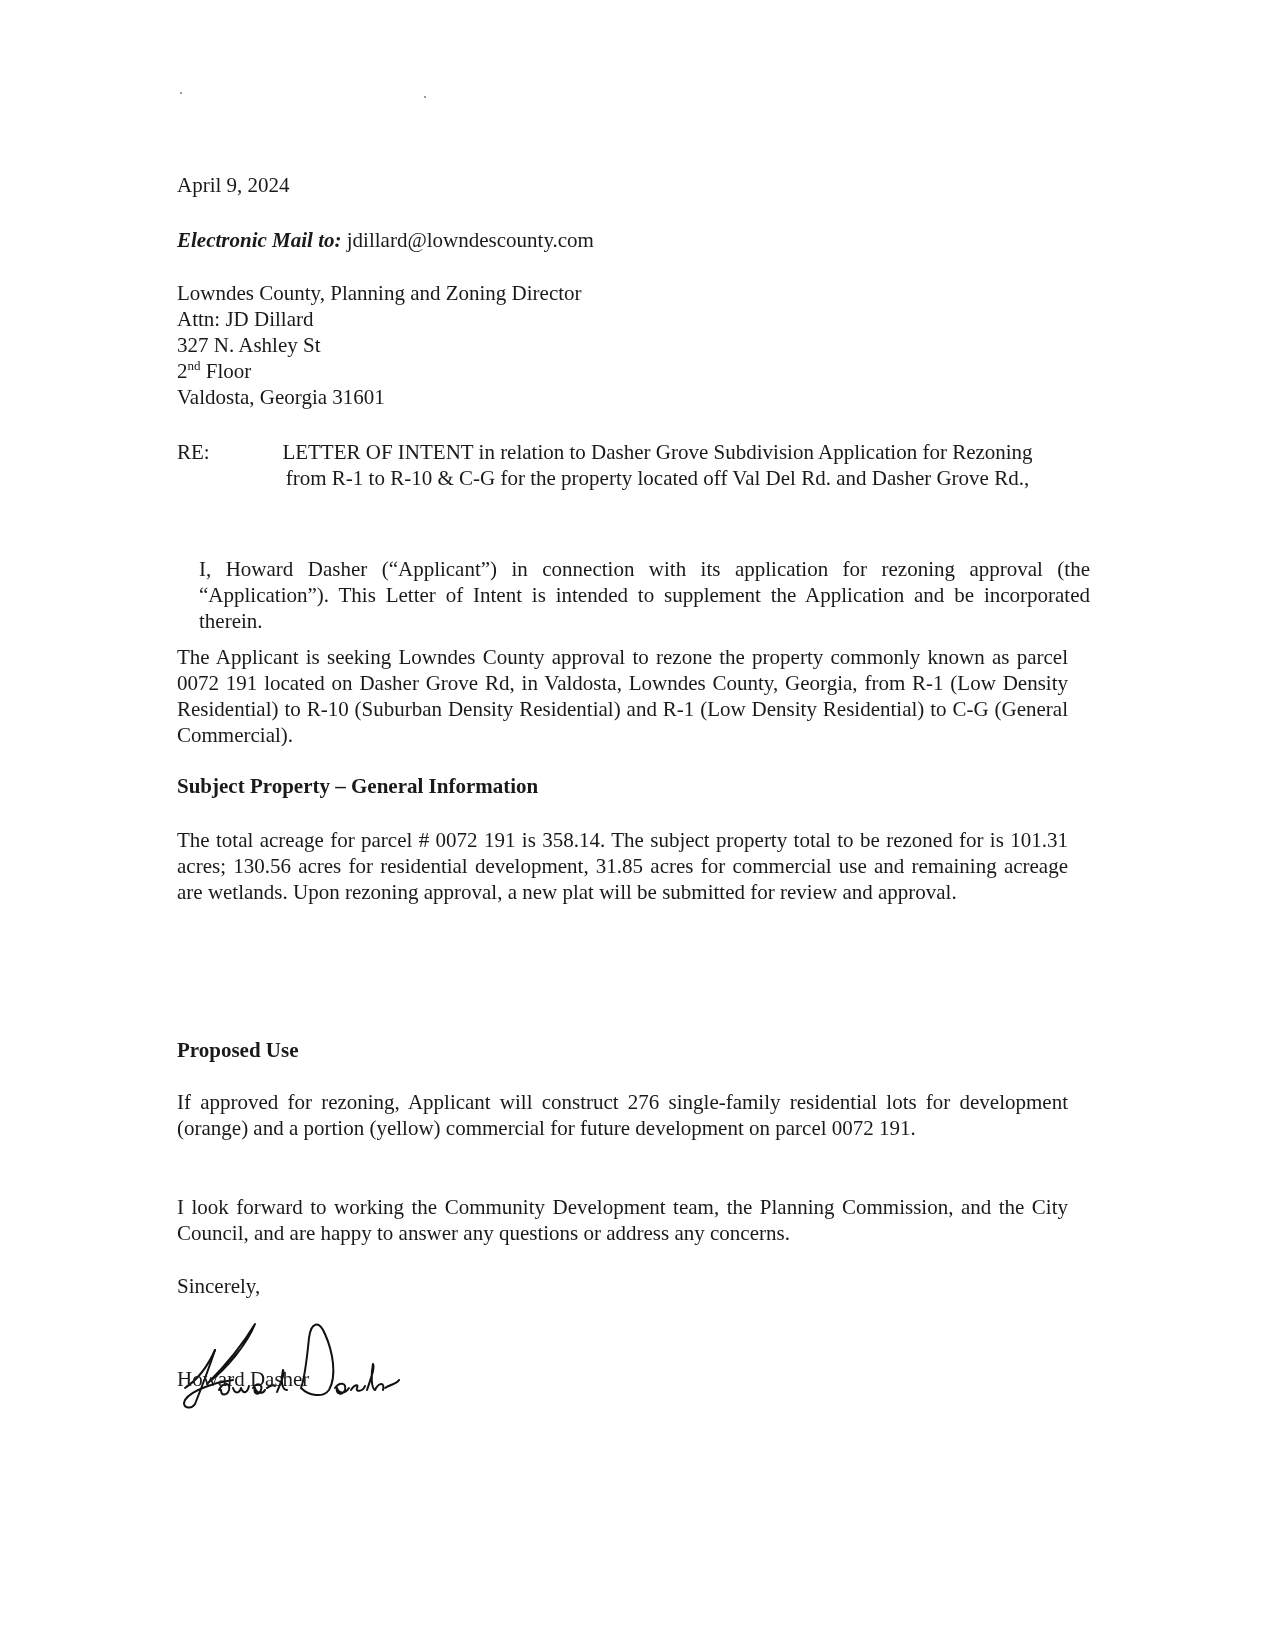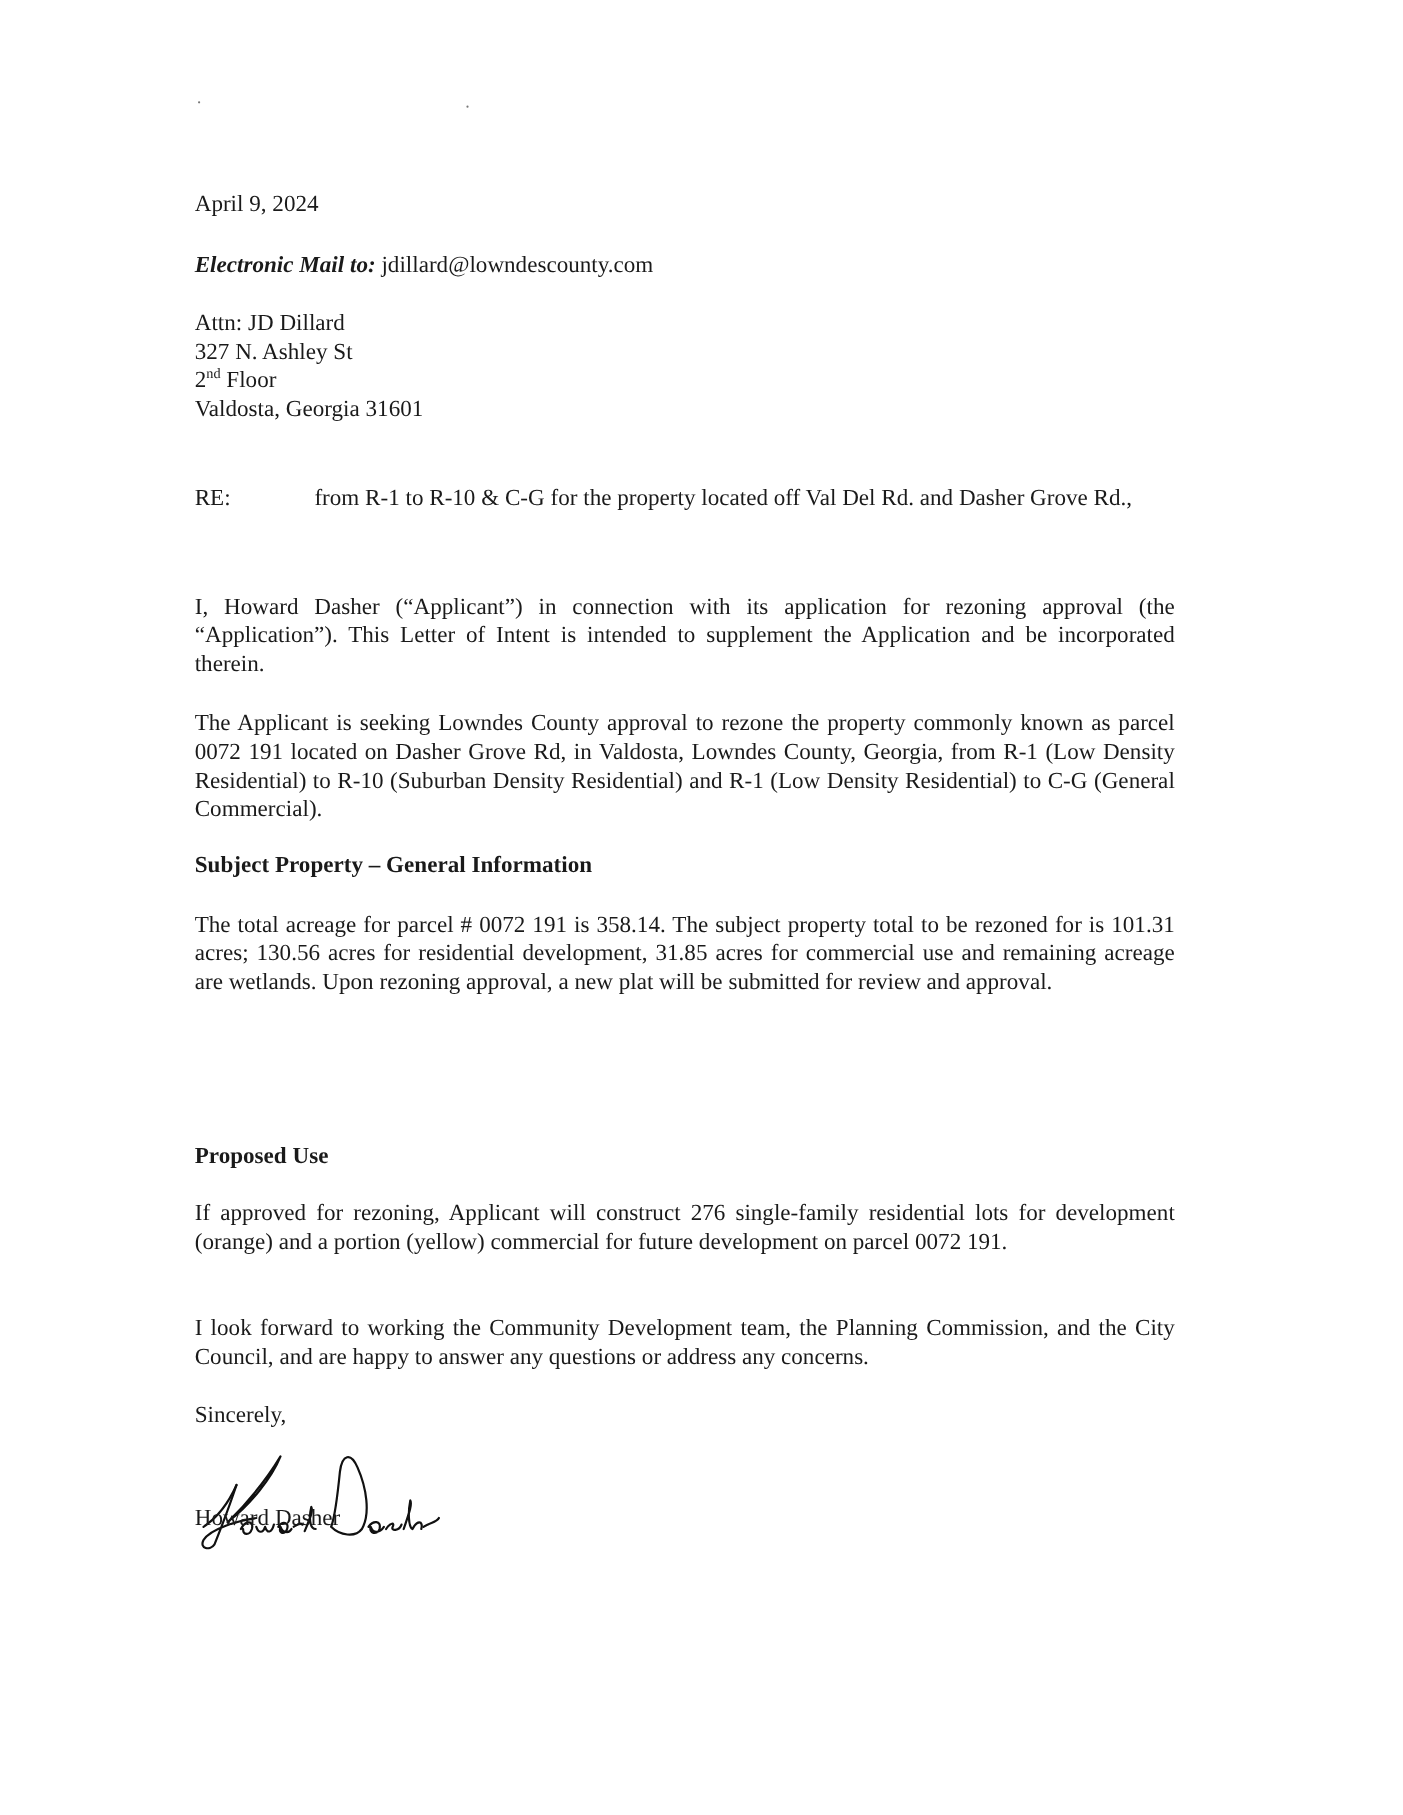--- a/index.html
+++ b/index.html
@@ -75,34 +75,36 @@
   <div class="block" style="top:172px;">
     <span>April 9, 2024</span>
   </div>
 
   <div class="block" style="top:227px;">
     <span class="bi">Electronic Mail to:</span>
     <span>jdillard@lowndescounty.com</span>
   </div>
 
   <div class="block" style="top:280px;">
+    <span class="line">Lowndes County, Planning and Zoning Director</span>
     <span class="line">Attn: JD Dillard</span>
     <span class="line">327 N. Ashley St</span>
     <span class="line"><span>2</span><sup>nd</sup> <span>Floor</span></span>
     <span class="line">Valdosta, Georgia 31601</span>
   </div>
 
   <div class="re-row" style="top:439px; height:80px;text-align:center;">
     <span class="re-label">RE:</span>
     <div class="re-text">
+      <span class="line">LETTER OF INTENT in relation to Dasher Grove Subdivision Application for Rezoning</span>
       <span class="line">from R-1 to R-10 &amp; C-G for the property located off Val Del Rd. and Dasher Grove Rd.,</span>
     </div>
   </div>
 
-  <div class="block justify" style="top:538px;">
+  <div class="block justify" style="top:556px;margin-left:22px;">
     <span>I, Howard Dasher (“Applicant”) in connection with its application for rezoning approval (the “Application”). This Letter of Intent is intended to supplement the Application and be incorporated therein.</span>
   </div>
 
   <div class="block justify" style="top:644px;">
     <span>The Applicant is seeking Lowndes County approval to rezone the property commonly known as parcel 0072 191 located on Dasher Grove Rd, in Valdosta, Lowndes County, Georgia, from R-1 (Low Density Residential) to R-10 (Suburban Density Residential) and R-1 (Low Density Residential) to C-G (General Commercial).</span>
   </div>
 
   <div class="block" style="top:773px;">
     <span class="b">Subject Property – General Information</span>
   </div>

